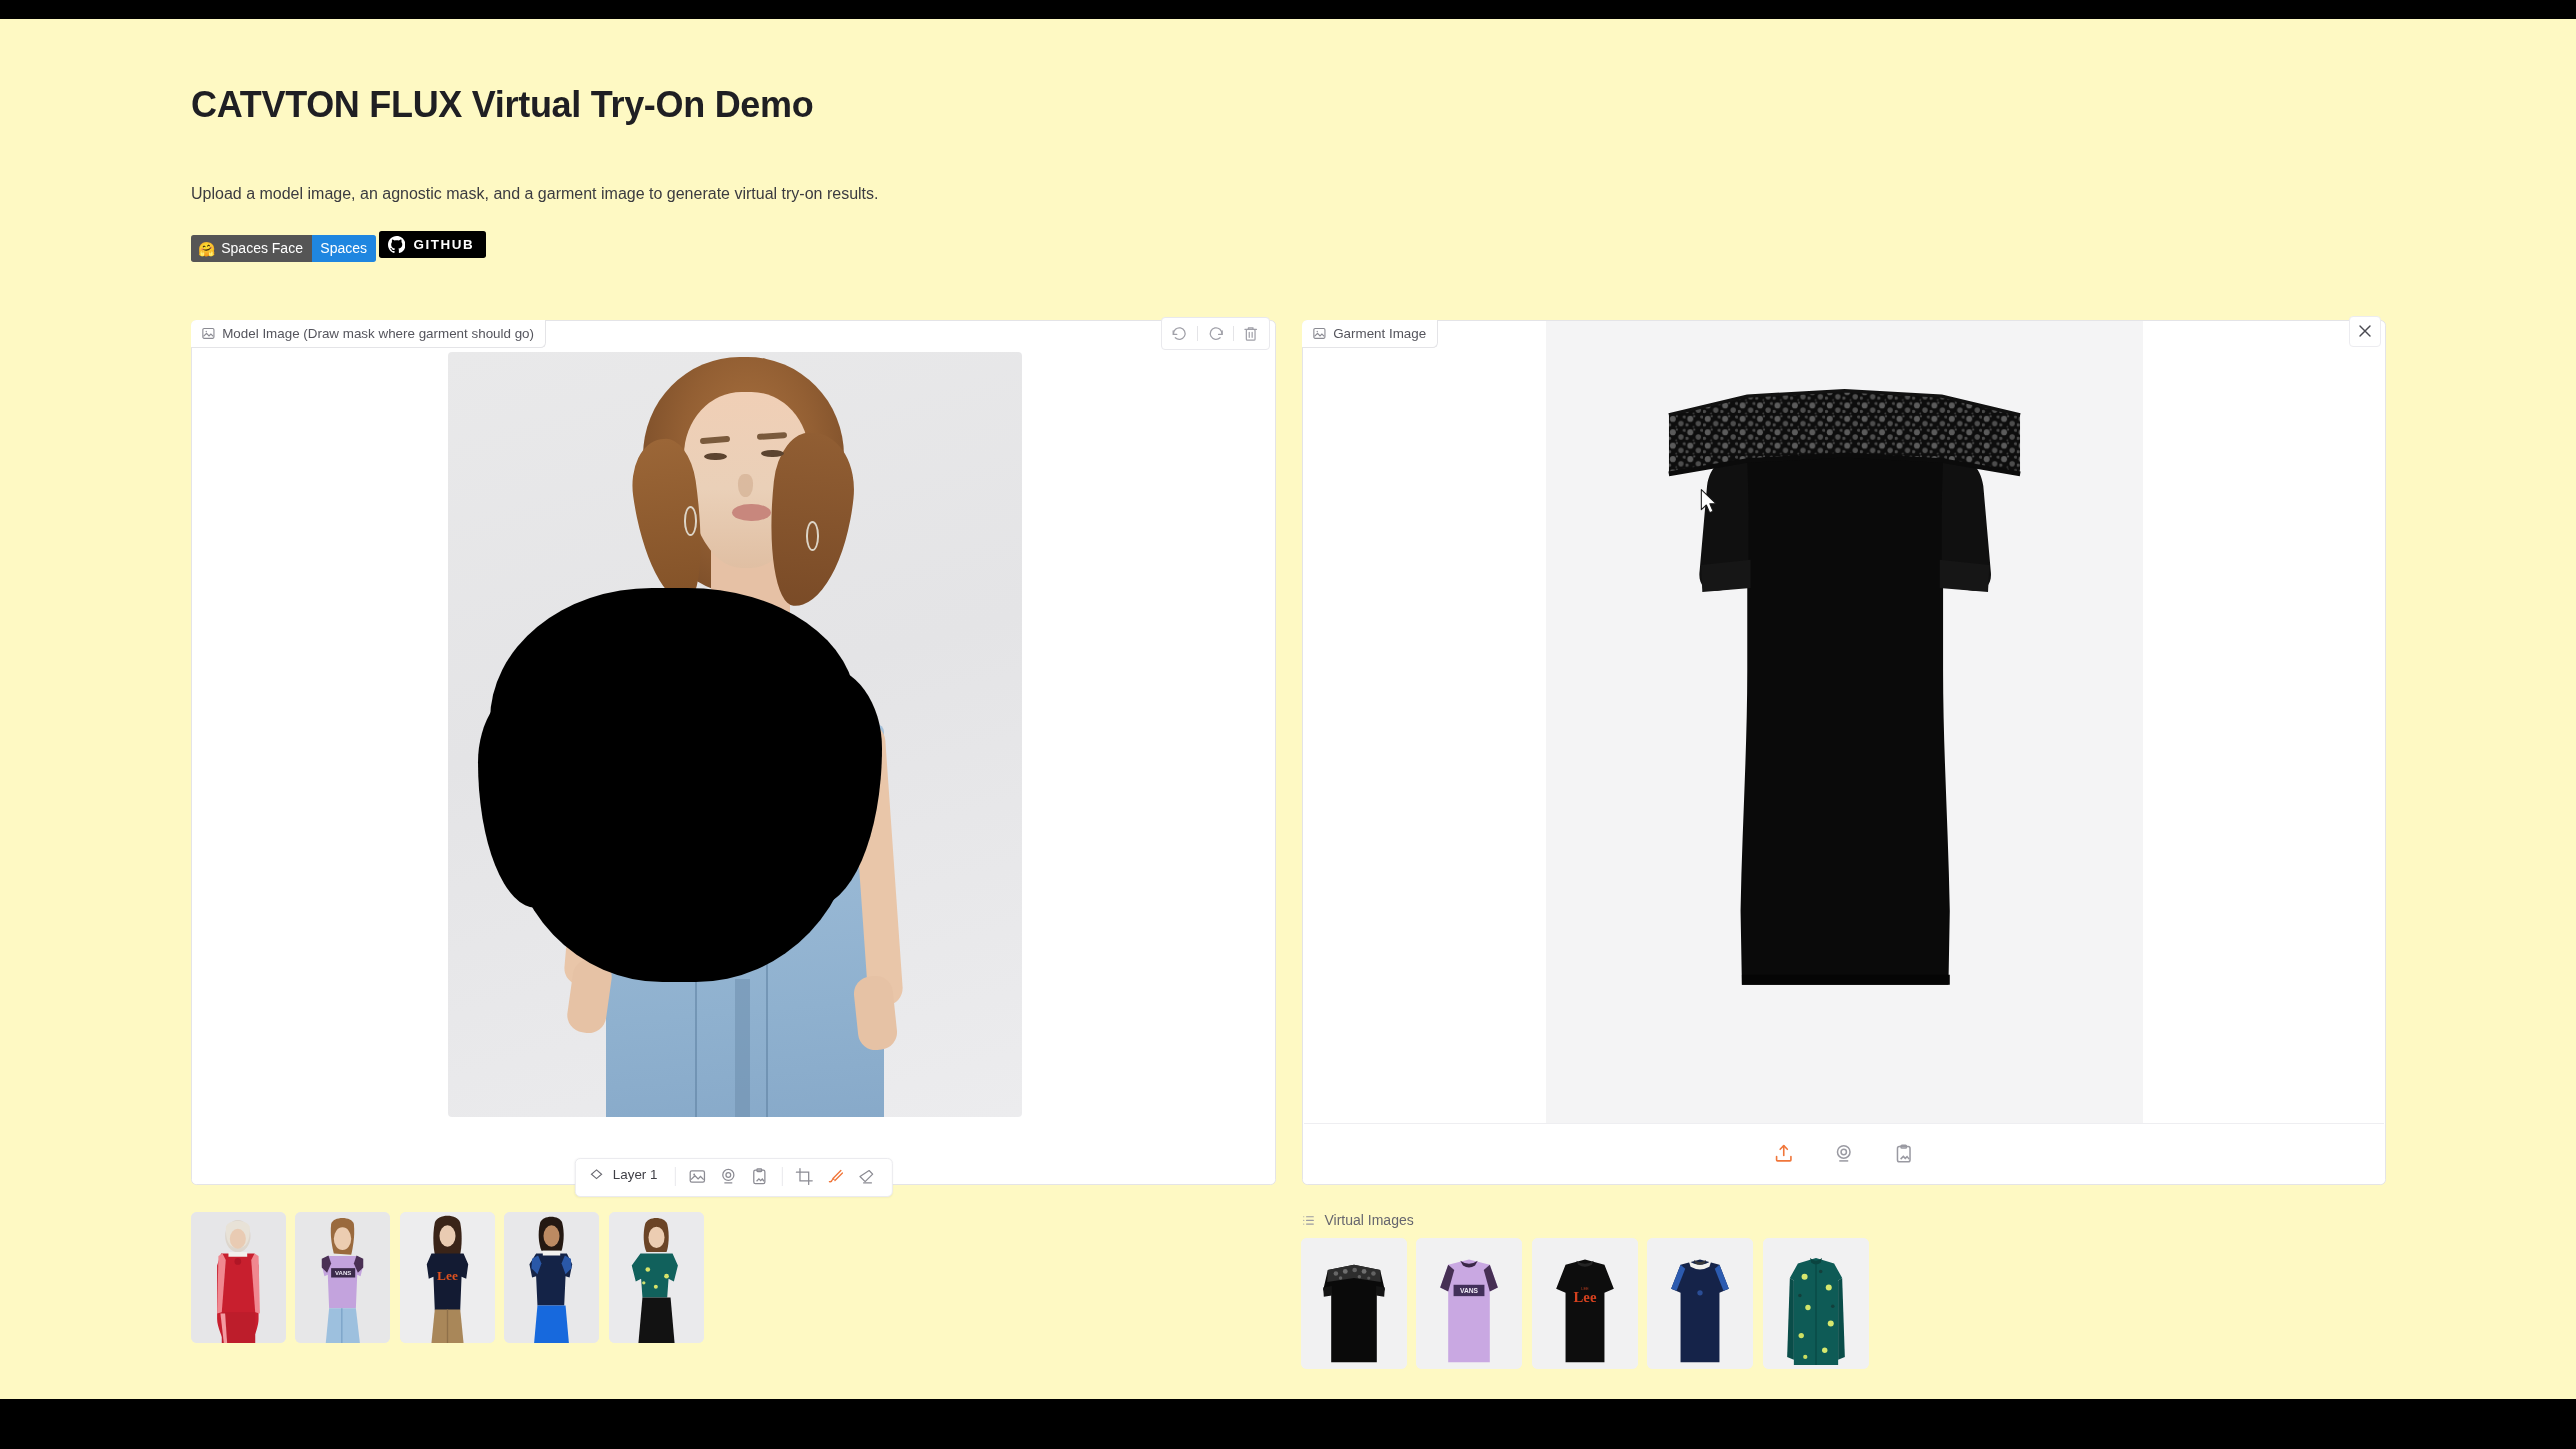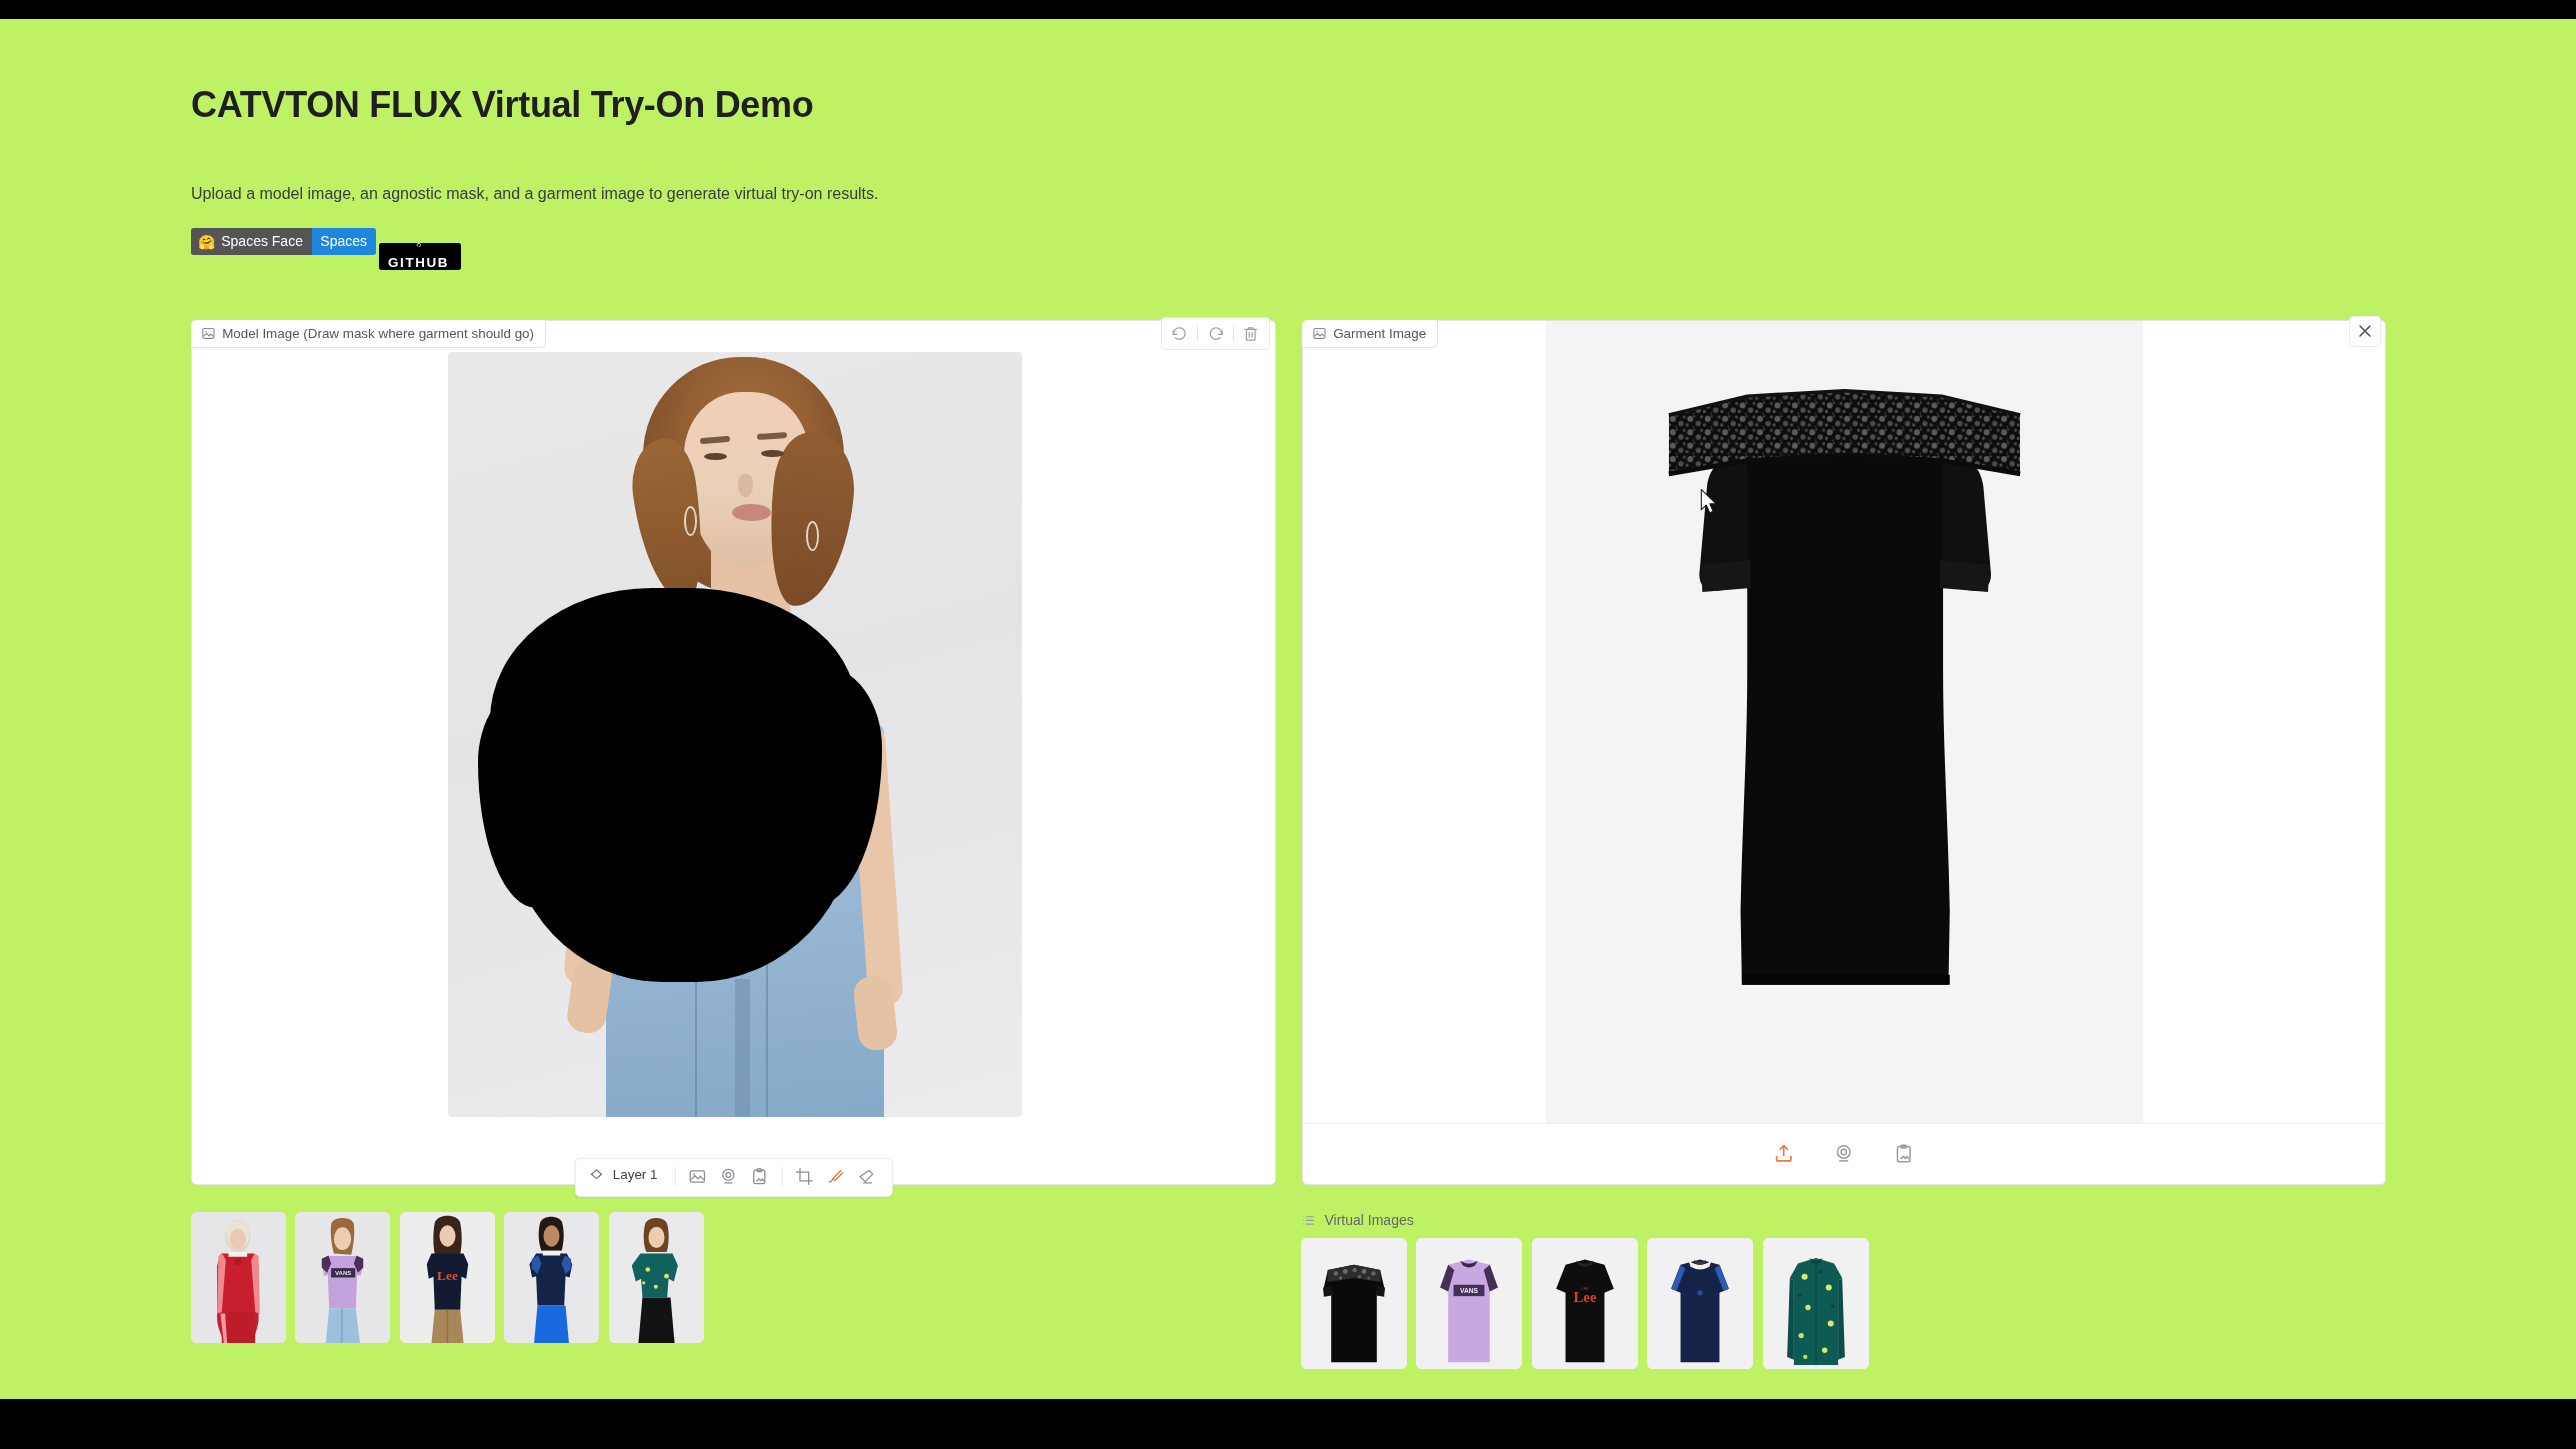--- a/index.html
+++ b/index.html
@@ -8,21 +8,21 @@
     background: #000;
     font-family: "Liberation Sans", sans-serif;
     overflow: hidden;
   }
   #viewport { position: relative; width: 2576px; height: 1449px; background: #000; }
 
   #page {
     position: absolute;
     left: 0; top: 19px;
     width: 2576px; height: 1380px;
-    background: #bef264;
+    background: #fef9c3;
     overflow: hidden;
   }
 
   
   .header { position: absolute; left: 191px; top: 66px; }
   .page-title {
     font-size: 36px; font-weight: 700; color: #1f1f23;
     letter-spacing: -0.3px; line-height: 1.1;
   }
   .page-subtitle {
@@ -44,21 +44,21 @@
   .badge-hf .seg-right {
     background: #1f86e0; color: #ffffff; padding: 0 8.7px;
     display: flex; align-items: center;
   }
   .hf-emoji { font-size: 14px; line-height: 1; }
   .badge-gh {
     margin-top: 3.4px;
     display: inline-flex; align-items: center; gap: 8px;
     height: 27px; background: #000000; color: #ffffff;
     border-radius: 2.7px; padding: 0 12px 0 9.4px;
-    font-size: 13.4px; font-weight: 700; letter-spacing: 1.6px; flex-direction: column;
+    font-size: 13.4px; font-weight: 700; letter-spacing: 1.6px;
   }
 
   
   .panels { position: absolute; left: 191px; top: 301px; width: 2195px; height: 872px; }
 
   .panel {
     position: absolute; top: 0; height: 865px;
     background: #ffffff;
     border: 0.7px solid #e4e4e7; border-radius: 5.4px;
   }

